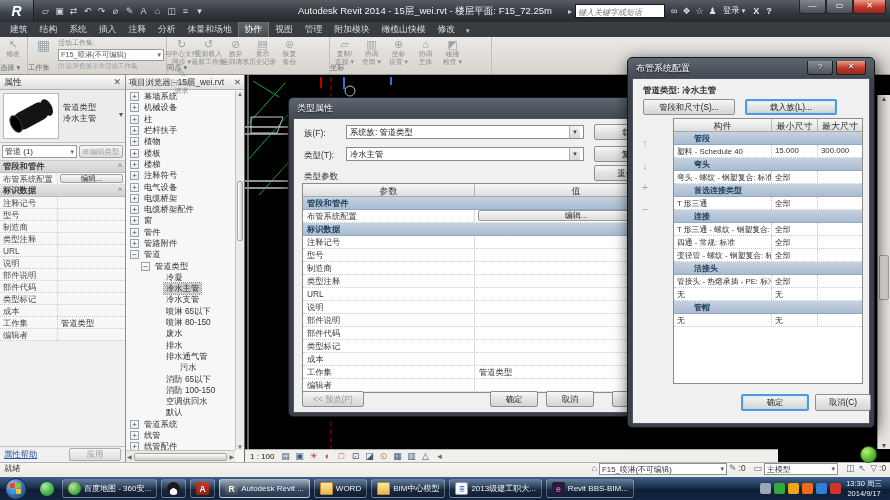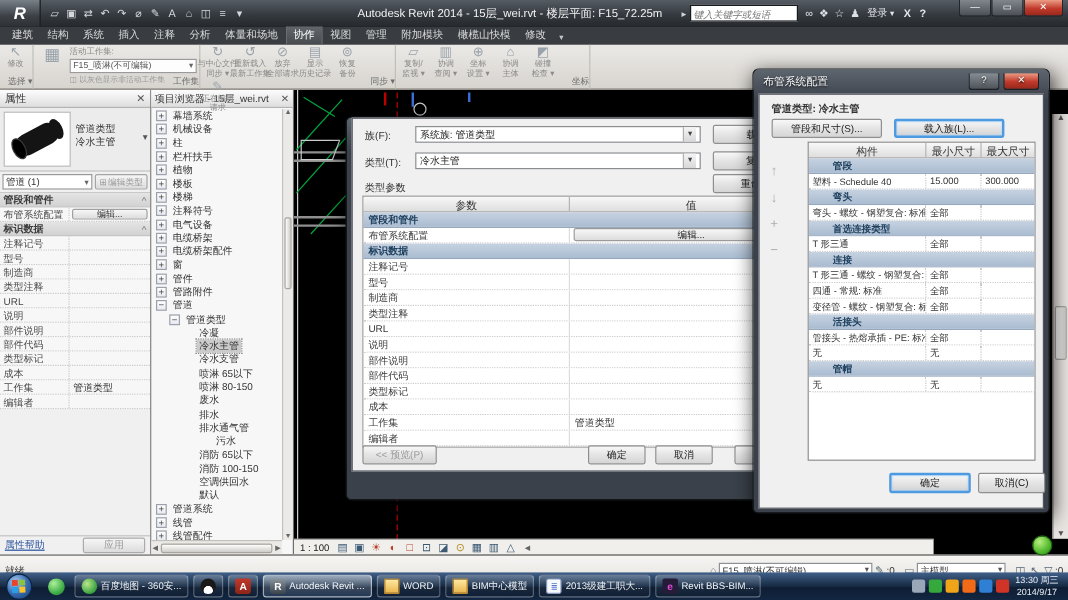--- a/index.html
+++ b/index.html
@@ -22,21 +22,21 @@
   .wbtn{width:27px;height:14px;background:linear-gradient(#80868c,#4a4f55);border:1px solid #23262a;border-top:0;color:#fff;text-align:center;line-height:12px;font-size:8px;border-radius:0 0 3px 3px}
   .wbtn.close{background:linear-gradient(#eb9c85,#c0392a 55%,#97281c);width:33px}
   
   .tabrow{position:absolute;top:22px;left:0;right:0;height:15px;background:#393d41;display:flex;align-items:flex-end;padding-left:4px;color:#d9d9d9;z-index:29}
   .rtab{padding:2px 6px 1px;font-size:8.8px;white-space:nowrap}
   .rtab.act{background:linear-gradient(#63676b,#474b4f);border:1px solid #75797d;border-bottom:0;color:#fff;border-radius:2px 2px 0 0}
   .rtab-x{padding:2px 5px;color:#c8c8c8;font-size:7px}
   
   .ribbon{position:absolute;top:37px;left:0;right:0;height:38px;background:linear-gradient(#ebe9e6,#d7d4ce);border-bottom:1px solid #99968f;z-index:5}
   .rpanel{position:absolute;top:0;bottom:0;border-right:1px solid #c2bfb8}
-  .rplabel{position:absolute;bottom:0;left:0;right:0;text-align:right;font-size:7.3px;color:#6d6d6d;padding-bottom:1px;white-space:nowrap}
+  .rplabel{position:absolute;bottom:0;left:0;right:0;text-align:left;font-size:7.3px;color:#6d6d6d;padding-bottom:1px;white-space:nowrap}
   .rbtn{display:inline-flex;flex-direction:column;align-items:center;width:27px;padding-top:1px;vertical-align:top}
   .rbi{font-size:11px;line-height:12px;color:#9aa3ab}
   .rbl{font-size:6.8px;line-height:1.2;color:#8b8b8b;white-space:nowrap}
   .rcombo{background:#fdfdfd;border:1px solid #9a9a9a;height:12px;font-size:7.3px;display:flex;align-items:center;padding:0 2px;color:#555}
   .rcombo .arr{margin-left:auto;color:#666;font-size:7px}
   
   .props{position:absolute;left:0;top:75px;width:126px;bottom:38px;background:#f0f0f0;border-right:1px solid #8f8f8f;z-index:4}
   .phead{height:15px;background:linear-gradient(#fcfcfc,#dedede);border-bottom:1px solid #b3b3b3;display:flex;align-items:center;padding:0 4px;color:#333}
   .phead .x{margin-left:auto;color:#555}
   .pprev{height:53px;background:#ececec;border-bottom:1px solid #c2c2c2;position:relative}
@@ -109,21 +109,21 @@
   .rh1{width:98px;text-align:center;border-right:1px solid #b5b5b5;padding-top:1px}
   .rh2{width:46px;text-align:center;border-right:1px solid #b5b5b5;padding-top:1px}
   .rh3{flex:1;text-align:center;padding-top:1px}
   .rgrow{height:13px;background:linear-gradient(#c6d2e1,#aabcd1);border-bottom:1px solid #96a8be;color:#1f415f;font-weight:bold;padding:1px 0 0 20px;font-size:8px}
   .rprow{display:flex;height:13px;border-bottom:1px dotted #cacaca;background:#fff;font-size:7.8px}
   .rc1{width:98px;padding:1px 0 0 3px;border-right:1px dotted #cacaca;white-space:nowrap;overflow:hidden;color:#333}
   .rc2{width:46px;padding:1px 0 0 3px;border-right:1px dotted #cacaca;color:#333}
   .rc3{flex:1;padding:1px 0 0 3px;color:#333}
   .sideic{position:absolute;left:4px;width:16px;text-align:center;color:#a7adb3;font-size:11px}
   
-  .statusbar{position:absolute;left:0;top:462px;right:0;height:25px;background:linear-gradient(#f6f5f3,#e5e3df);border-top:1px solid #b5b2ad;display:flex;align-items:center;font-size:8.3px;color:#333;z-index:25;padding:0 4px}
+  .statusbar{position:absolute;left:0;top:462px;right:0;height:25px;background:linear-gradient(#f6f5f3,#e5e3df);border-top:1px solid #b5b2ad;display:flex;align-items:flex-start;font-size:8.3px;color:#333;z-index:25;padding:0 4px}
   .scombo{display:flex;align-items:center;background:#fff;border:1px solid #8d9093;height:12px;font-size:7.8px;padding:0 2px;color:#333;white-space:nowrap}
   .scombo .arr{margin-left:auto;color:#555;font-size:7px;padding-left:3px}
   .sbic{color:#5a6a78;font-size:9px;margin:0 2px}
   
   .taskbar{position:absolute;left:0;top:477px;right:0;height:23px;background:linear-gradient(#41608a,#27405e 30%,#152841 52%,#0e1d33 55%,#132742);display:flex;align-items:center;z-index:35;padding:0 2px}
   .orb{width:22px;height:22px;border-radius:50%;background:radial-gradient(circle at 35% 30%,#a6cdf4,#3a6cb0 50%,#123a6e);border:1px solid #0b2347;display:flex;align-items:center;justify-content:center;margin:0 3px;flex:none}
   .qlicon{width:14px;height:14px;border-radius:50%;background:radial-gradient(circle at 35% 30%,#aef09a,#3fae49 60%,#247a2d);margin:0 6px 0 10px;flex:none}
   .task{height:19px;display:flex;align-items:center;gap:3px;padding:0 5px;margin:0 2px;border:1px solid rgba(255,255,255,.28);border-radius:3px;background:linear-gradient(rgba(255,255,255,.22),rgba(255,255,255,.06) 50%,rgba(0,0,0,.12));color:#f0f4f8;font-size:8px;white-space:nowrap;overflow:hidden;flex:none}
   .task.act{background:linear-gradient(rgba(255,255,255,.5),rgba(255,255,255,.2) 50%,rgba(90,120,160,.25));border-color:rgba(255,255,255,.55)}
   .task .lb{max-width:86px;overflow:hidden;text-overflow:ellipsis}
@@ -564,20 +564,23 @@
     <div style="position:absolute;bottom:0;left:0;right:0">▼</div>
   </div>
   <div class="hscr">
     <span style="padding:0 1px">◀</span>
     <span class="th"></span>
     <span style="padding:0 1px">▶</span>
   </div>
 </div>
 
 <div class="dlg tdlg">
+  <div class="dlg-title">
+    <span>类型属性</span>
+  </div>
   <div class="dlg-body">
     <span class="fldlabel" style="left:10px;top:9px">族(F):</span>
     <div class="combo" style="left:52px;top:6px;width:238px">
       <span>系统族: 管道类型</span>
       <span class="arr">▾</span>
     </div>
     <div class="btn" style="left:300px;top:5px;width:90px;height:16px">载入(L)...</div>
     <span class="fldlabel" style="left:10px;top:31px">类型(T):</span>
     <div class="combo" style="left:52px;top:28px;width:238px">
       <span>冷水主管</span>

